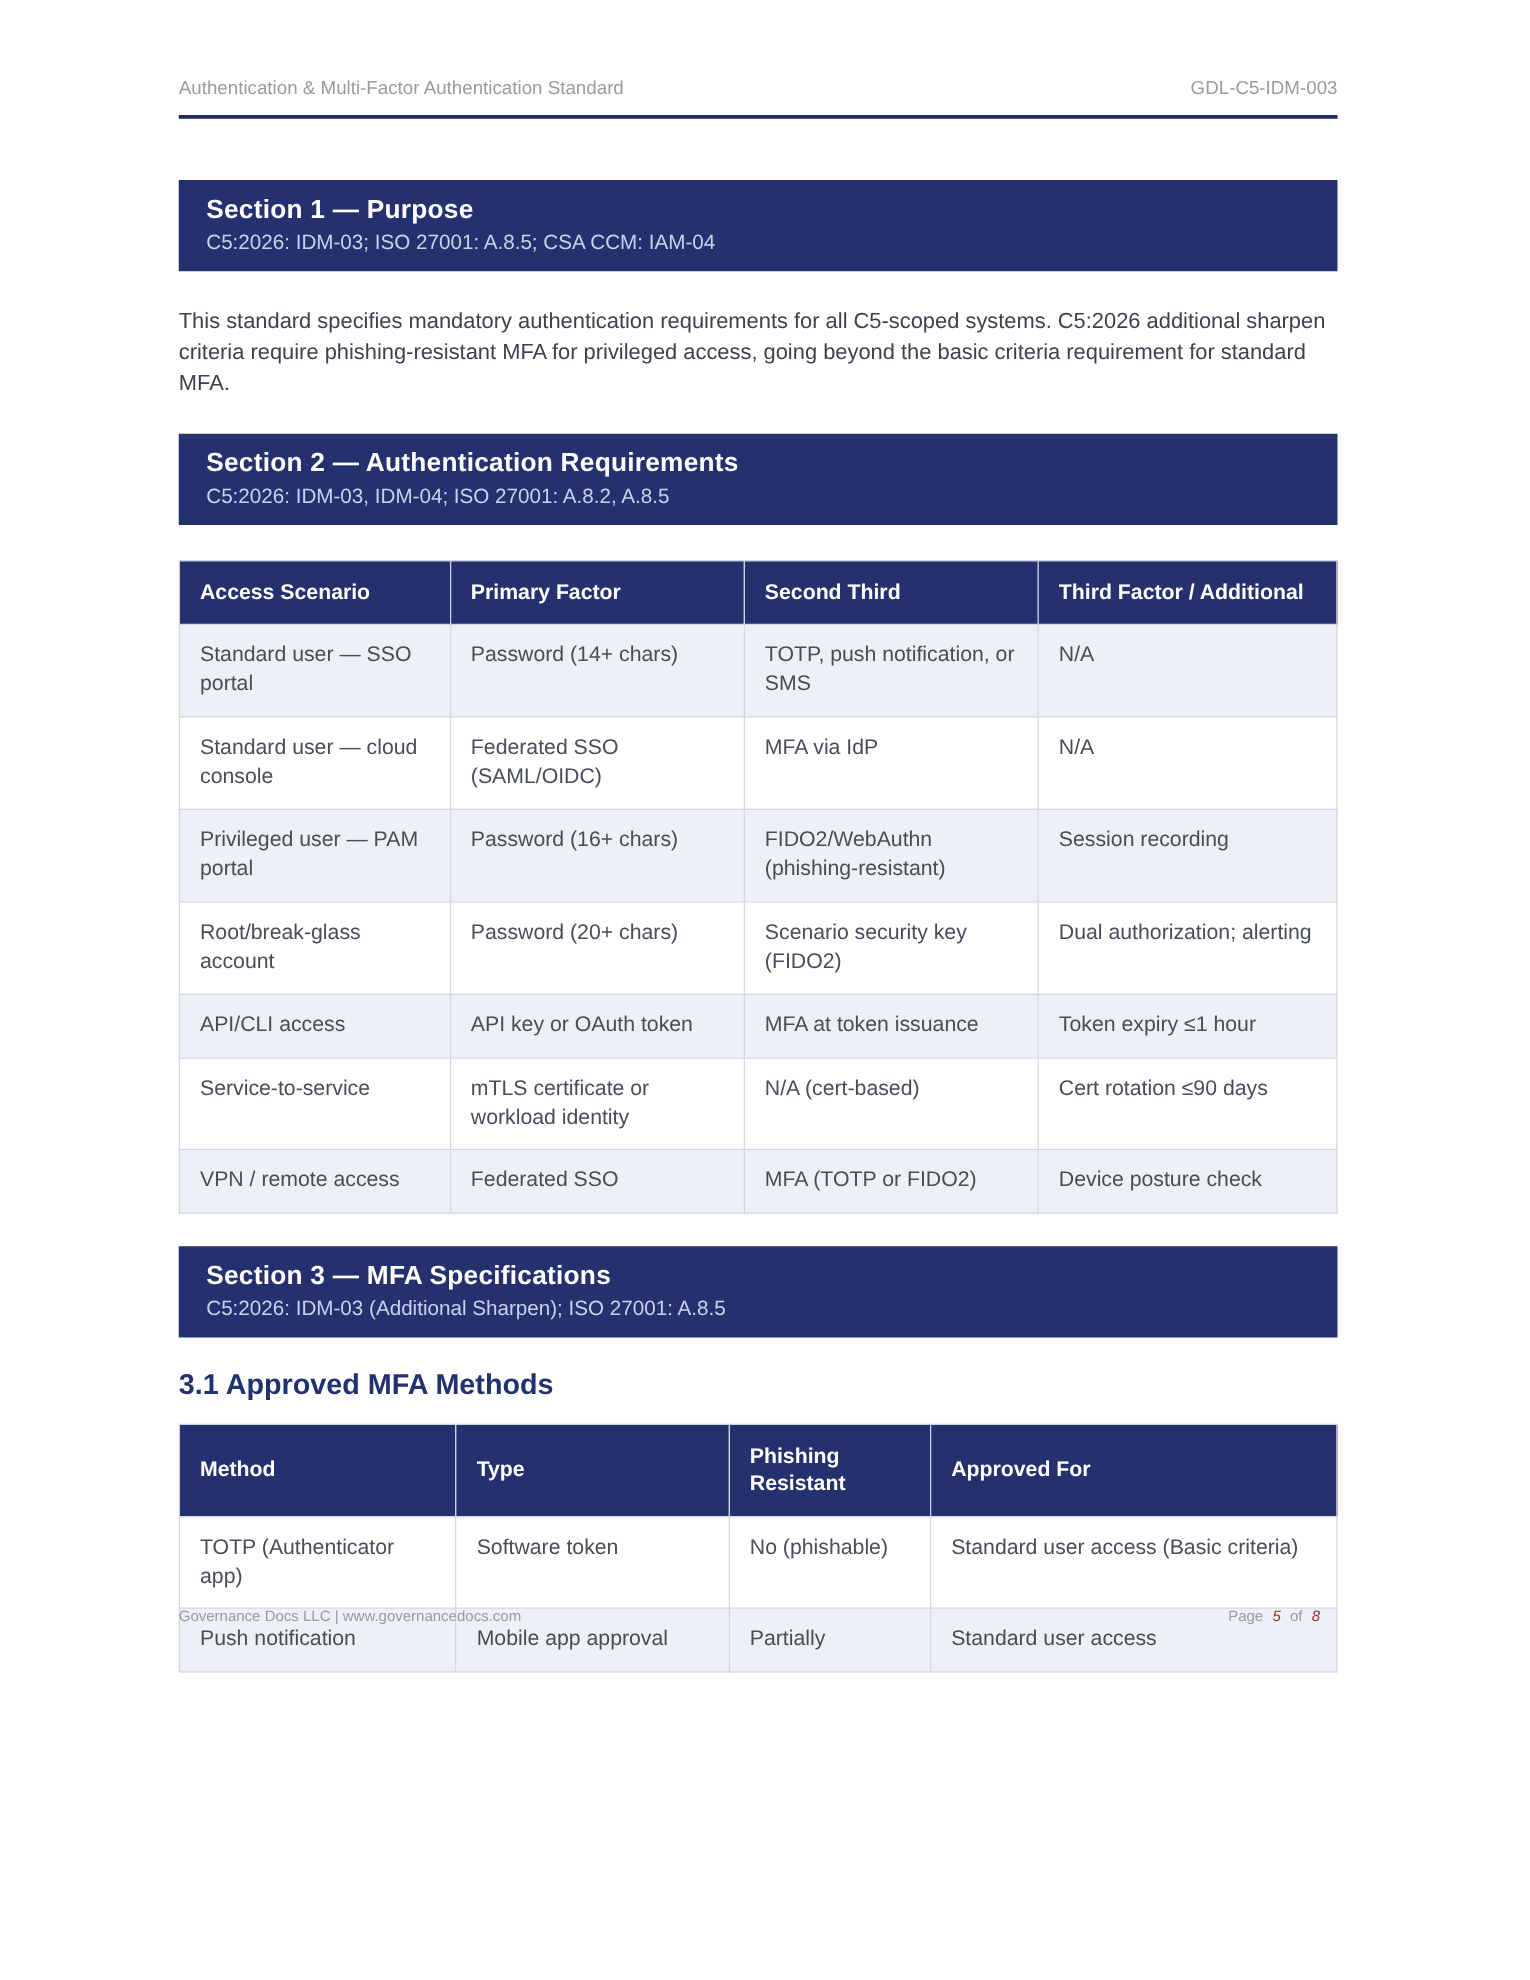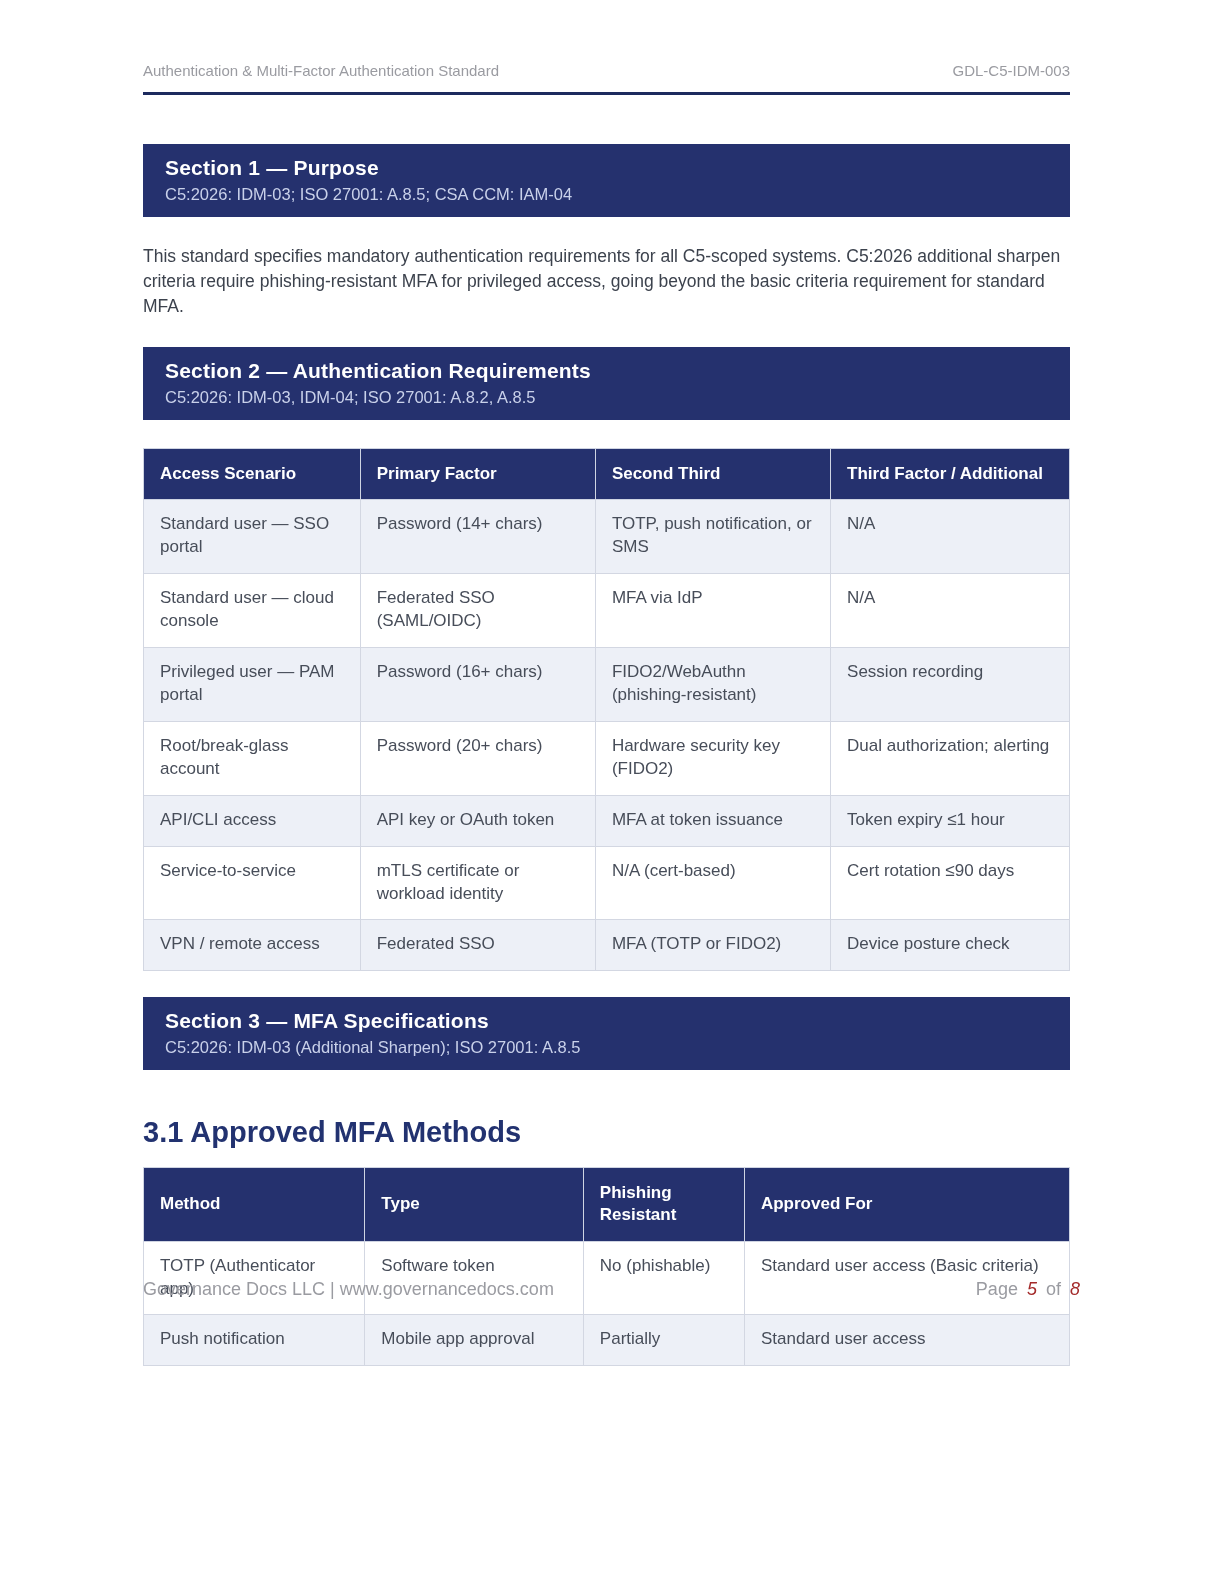--- a/index.html
+++ b/index.html
@@ -93,36 +93,36 @@
   .t1-c3 { width: 25.4%; }
   .t1-c4 { width: 25.8%; }
   
   .t2-c1 { width: 23.9%; }
   .t2-c2 { width: 23.6%; }
   .t2-c3 { width: 17.4%; }
   .t2-c4 { width: 35.1%; }
 
   
   .subsection-title {
-    margin-top: 46px;
-    font-size: 29px;
+    margin-top: 24px;
+    font-size: 23px;
     font-weight: bold;
     color: #223270;
   }
 
   
   .doc-footer {
     position: absolute;
     left: 143px;
-    right: 144px;
+    right: 168px;
     bottom: 76px;
     display: flex;
     justify-content: space-between;
     align-items: baseline;
-    font-size: 18px;
+    font-size: 12px;
     color: #9a9ba1;
   }
   .doc-footer .page-num {
     color: #a42b2b;
     font-style: italic;
   }
   .doc-footer .pager span { margin-left: 4px; }
   .doc-footer .pager span:first-child { margin-left: 0; }
 </style>
 </head>
@@ -172,21 +172,21 @@
         </tr>
         <tr class="odd">
           <td>Privileged user — PAM portal</td>
           <td>Password (16+ chars)</td>
           <td>FIDO2/WebAuthn (phishing-resistant)</td>
           <td>Session recording</td>
         </tr>
         <tr>
           <td>Root/break-glass account</td>
           <td>Password (20+ chars)</td>
-          <td>Hardware security key (FIDO2)</td>
+          <td>Scenario security key (FIDO2)</td>
           <td>Dual authorization; alerting</td>
         </tr>
         <tr class="odd">
           <td>API/CLI access</td>
           <td>API key or OAuth token</td>
           <td>MFA at token issuance</td>
           <td>Token expiry ≤1 hour</td>
         </tr>
         <tr>
           <td>Service-to-service</td>

